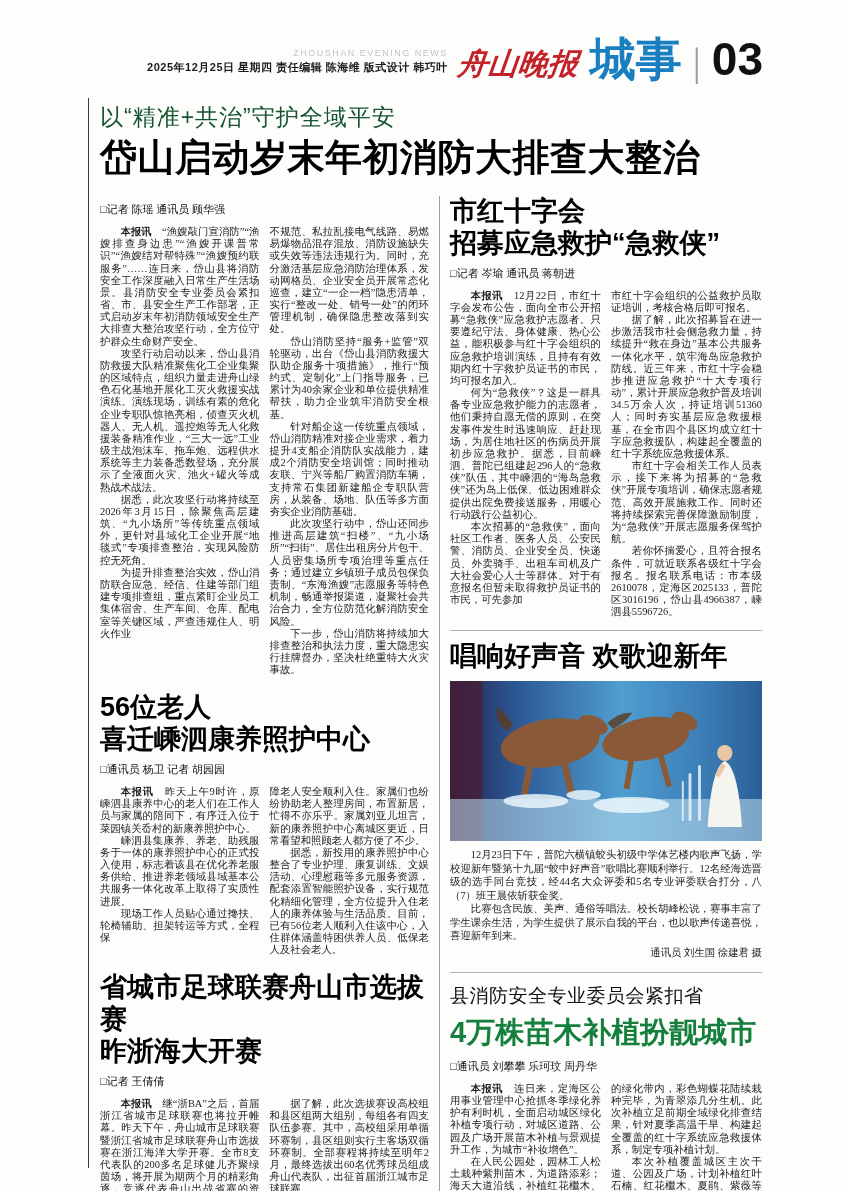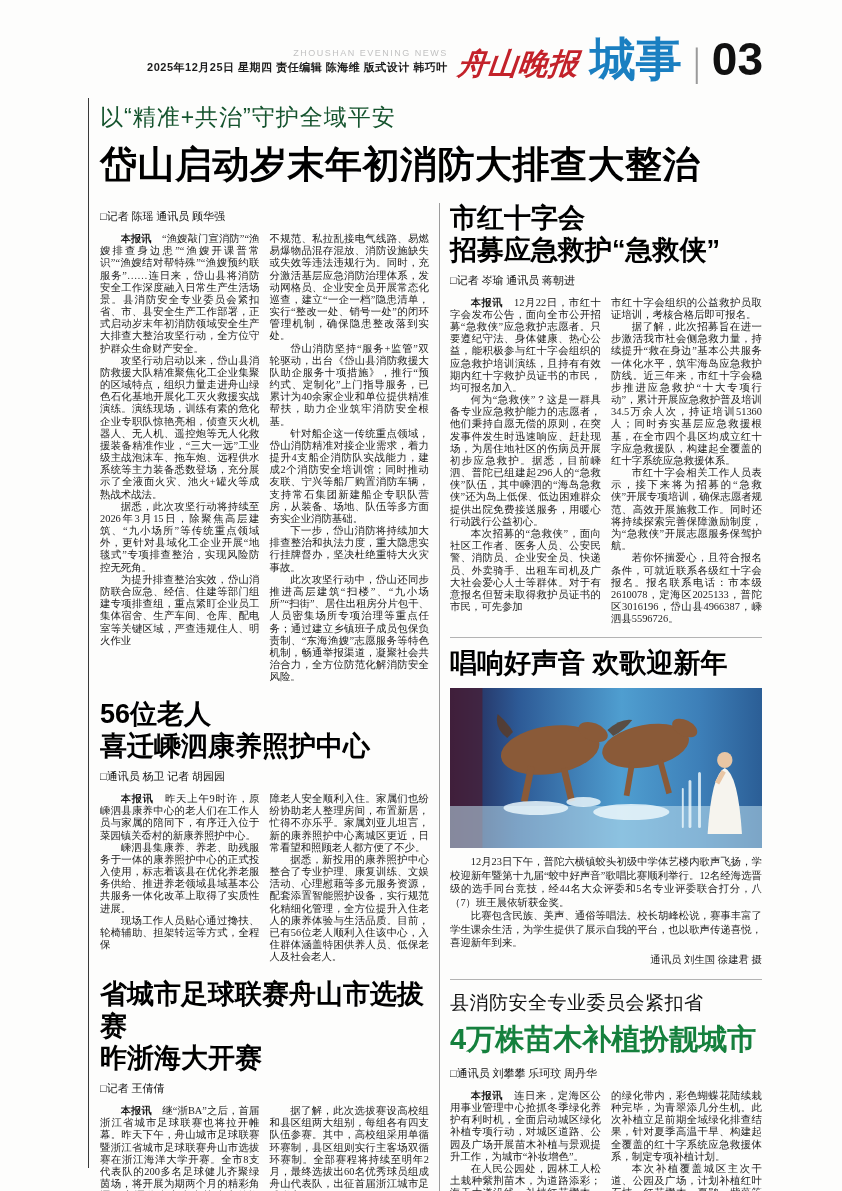--- a/index.html
+++ b/index.html
@@ -13,21 +13,21 @@
   .hd-date{font-size:11px;color:#1b1b1b;font-weight:bold;margin-top:2px;letter-spacing:.5px;}
   .masthead{color:#c3222a;font-size:30px;font-weight:bold;font-style:italic;transform:skewX(-6deg);
             font-family:"DejaVu Serif",serif;line-height:1;padding:0 2px 3px 0;}
   .section-cn{color:#1a7fc1;font-size:46px;font-weight:900;line-height:.95;font-family:"Liberation Sans","DejaVu Sans",sans-serif;}
   .hd-pipe{color:#9a9a9a;font-size:40px;font-weight:100;line-height:1;padding:0 1px;}
   .page-num{font-size:46px;font-weight:bold;line-height:.95;color:#111;font-family:"Liberation Sans","DejaVu Sans",sans-serif;}
   
   .content{position:absolute;top:102px;left:100px;width:663px;}
   .fire-kicker{font-family:"Liberation Sans","DejaVu Sans",sans-serif;font-size:23px;letter-spacing:1px;color:#14532d;}
   .fire-headline{font-family:"Liberation Sans","DejaVu Sans",sans-serif;font-size:37px;font-weight:900;
-                 letter-spacing:.5px;margin-top:7px;white-space:nowrap;color:#000;}
+                 letter-spacing:.5px;white-space:nowrap;color:#000;}
   .cols-row{display:flex;margin-top:13px;align-items:stretch;}
   .col-left{width:329px;}
   .col-right{width:312px;border-left:1px solid #9c9c9c;padding-left:10px;margin-left:10px;}
   .byline{font-size:11px;margin:6px 0 9px;color:#111;}
   .twocol{display:flex;gap:10px;}
   .tcol{flex:1;text-align:justify;font-size:10.4px;line-height:1.17;color:#1b1b1b;}
   .tcol p{margin:0;text-indent:2em;}
   .tcol p.cont{text-indent:0;}
   .tcol b{font-family:"Liberation Sans","DejaVu Sans",sans-serif;font-size:10.2px;}
   .sub-head{font-family:"Liberation Sans","DejaVu Sans",sans-serif;font-weight:900;font-size:27px;line-height:1.18;color:#000;}
@@ -75,22 +75,22 @@
           <div class="tcol">
               <p><b>本报讯</b>　“渔嫂敲门宣消防”“渔嫂排查身边患”“渔嫂开课普常识”“渔嫂结对帮特殊”“渔嫂预约联服务”……连日来，岱山县将消防安全工作深度融入日常生产生活场景。县消防安全专业委员会紧扣省、市、县安全生产工作部署，正式启动岁末年初消防领域安全生产大排查大整治攻坚行动，全方位守护群众生命财产安全。</p>
               <p>攻坚行动启动以来，岱山县消防救援大队精准聚焦化工企业集聚的区域特点，组织力量走进舟山绿色石化基地开展化工灭火救援实战演练。演练现场，训练有素的危化企业专职队惊艳亮相，侦查灭火机器人、无人机、遥控炮等无人化救援装备精准作业，“三大一远”工业级主战泡沫车、拖车炮、远程供水系统等主力装备悉数登场，充分展示了全液面火灾、池火+罐火等成熟战术战法。</p>
               <p>据悉，此次攻坚行动将持续至2026年3月15日，除聚焦高层建筑、“九小场所”等传统重点领域外，更针对县域化工企业开展“地毯式”专项排查整治，实现风险防控无死角。</p>
               <p>为提升排查整治实效，岱山消防联合应急、经信、住建等部门组建专项排查组，重点紧盯企业员工集体宿舍、生产车间、仓库、配电室等关键区域，严查违规住人、明火作业</p>
             </div>
           <div class="tcol">
               <p class="cont">不规范、私拉乱接电气线路、易燃易爆物品混存混放、消防设施缺失或失效等违法违规行为。同时，充分激活基层应急消防治理体系，发动网格员、企业安全员开展常态化巡查，建立“一企一档”隐患清单，实行“整改一处、销号一处”的闭环管理机制，确保隐患整改落到实处。</p>
               <p>岱山消防坚持“服务+监管”双轮驱动，出台《岱山县消防救援大队助企服务十项措施》，推行“预约式、定制化”上门指导服务，已累计为40余家企业和单位提供精准帮扶，助力企业筑牢消防安全根基。</p>
               <p>针对船企这一传统重点领域，岱山消防精准对接企业需求，着力提升4支船企消防队实战能力，建成2个消防安全培训馆；同时推动友联、宁兴等船厂购置消防车辆，支持常石集团新建船企专职队营房，从装备、场地、队伍等多方面夯实企业消防基础。</p>
+              <p>此次攻坚行动中，岱山还同步推进高层建筑“扫楼”、“九小场所”“扫街”、居住出租房分片包干、人员密集场所专项治理等重点任务；通过建立乡镇班子成员包保负责制、“东海渔嫂”志愿服务等特色机制，畅通举报渠道，凝聚社会共治合力，全方位防范化解消防安全风险。</p>
               <p>下一步，岱山消防将持续加大排查整治和执法力度，重大隐患实行挂牌督办，坚决杜绝重特大火灾事故。</p>
-              <p>此次攻坚行动中，岱山还同步推进高层建筑“扫楼”、“九小场所”“扫街”、居住出租房分片包干、人员密集场所专项治理等重点任务；通过建立乡镇班子成员包保负责制、“东海渔嫂”志愿服务等特色机制，畅通举报渠道，凝聚社会共治合力，全方位防范化解消防安全风险。</p>
             </div>
         </div>
       </div>
 
       <div class="blk">
         <div class="sub-head">
           <div>56位老人</div>
           <div>喜迁嵊泗康养照护中心</div>
         </div>
         <div class="byline">□通讯员 杨卫 记者 胡园园</div>

